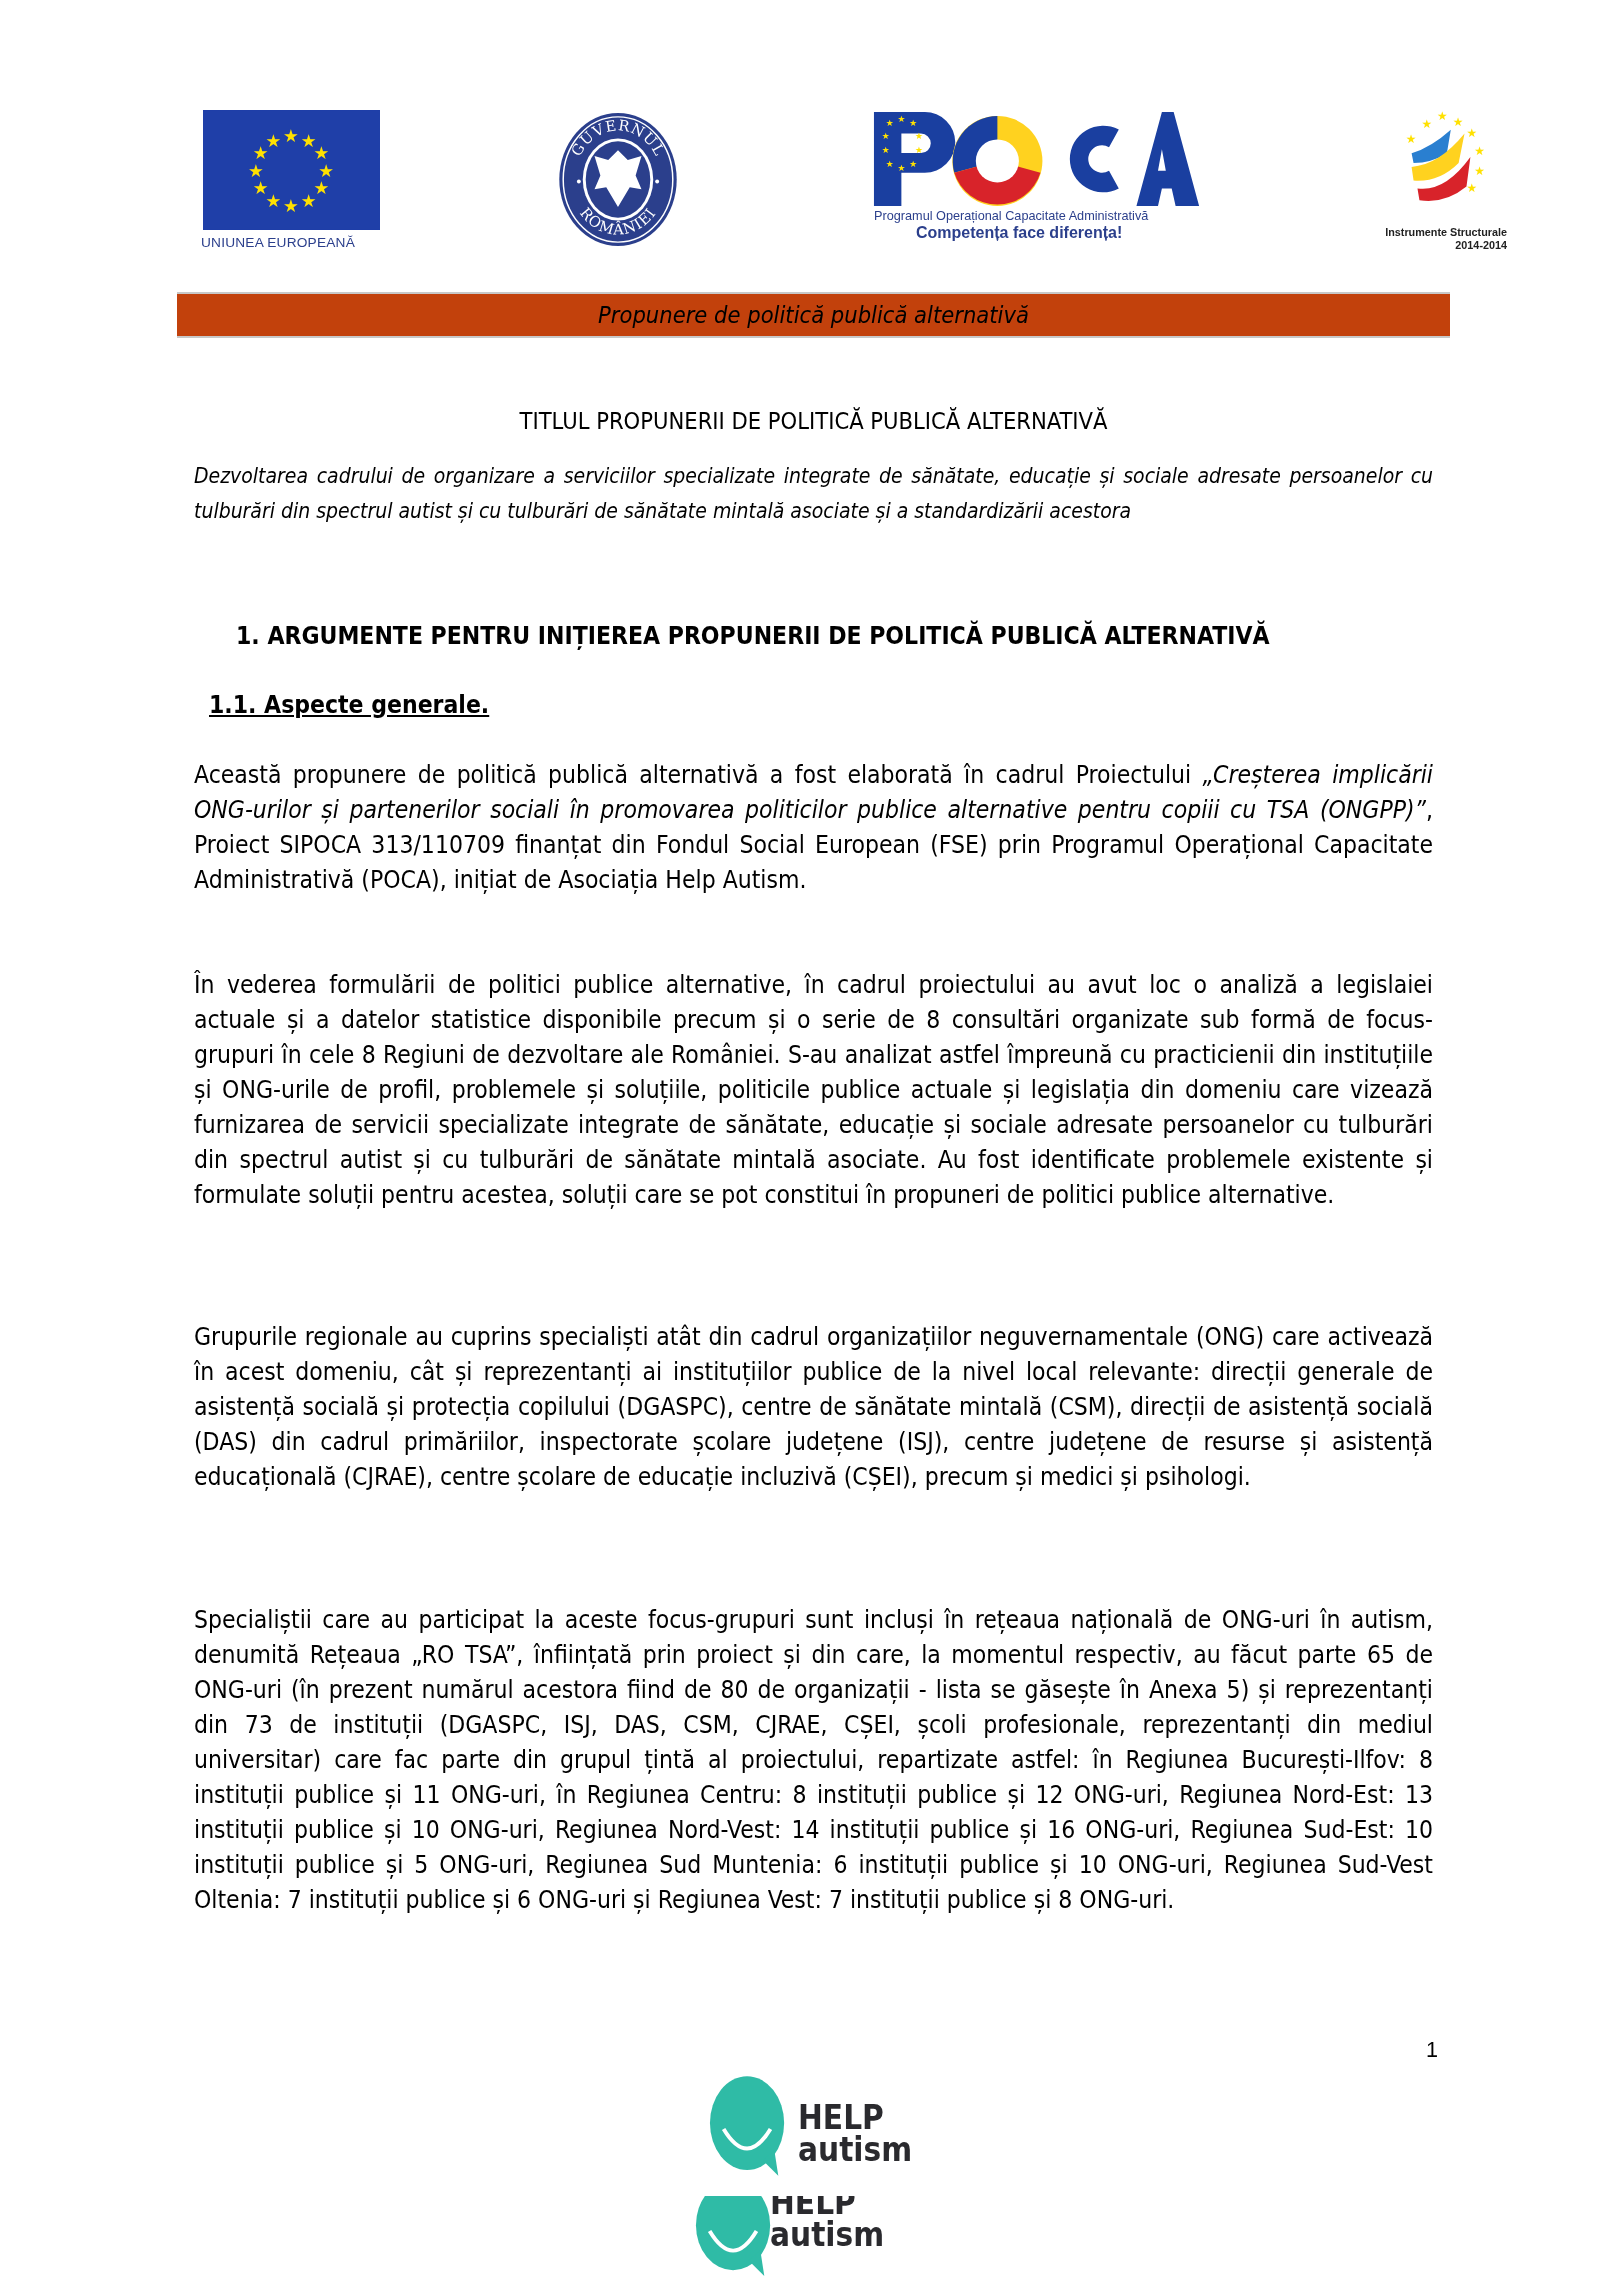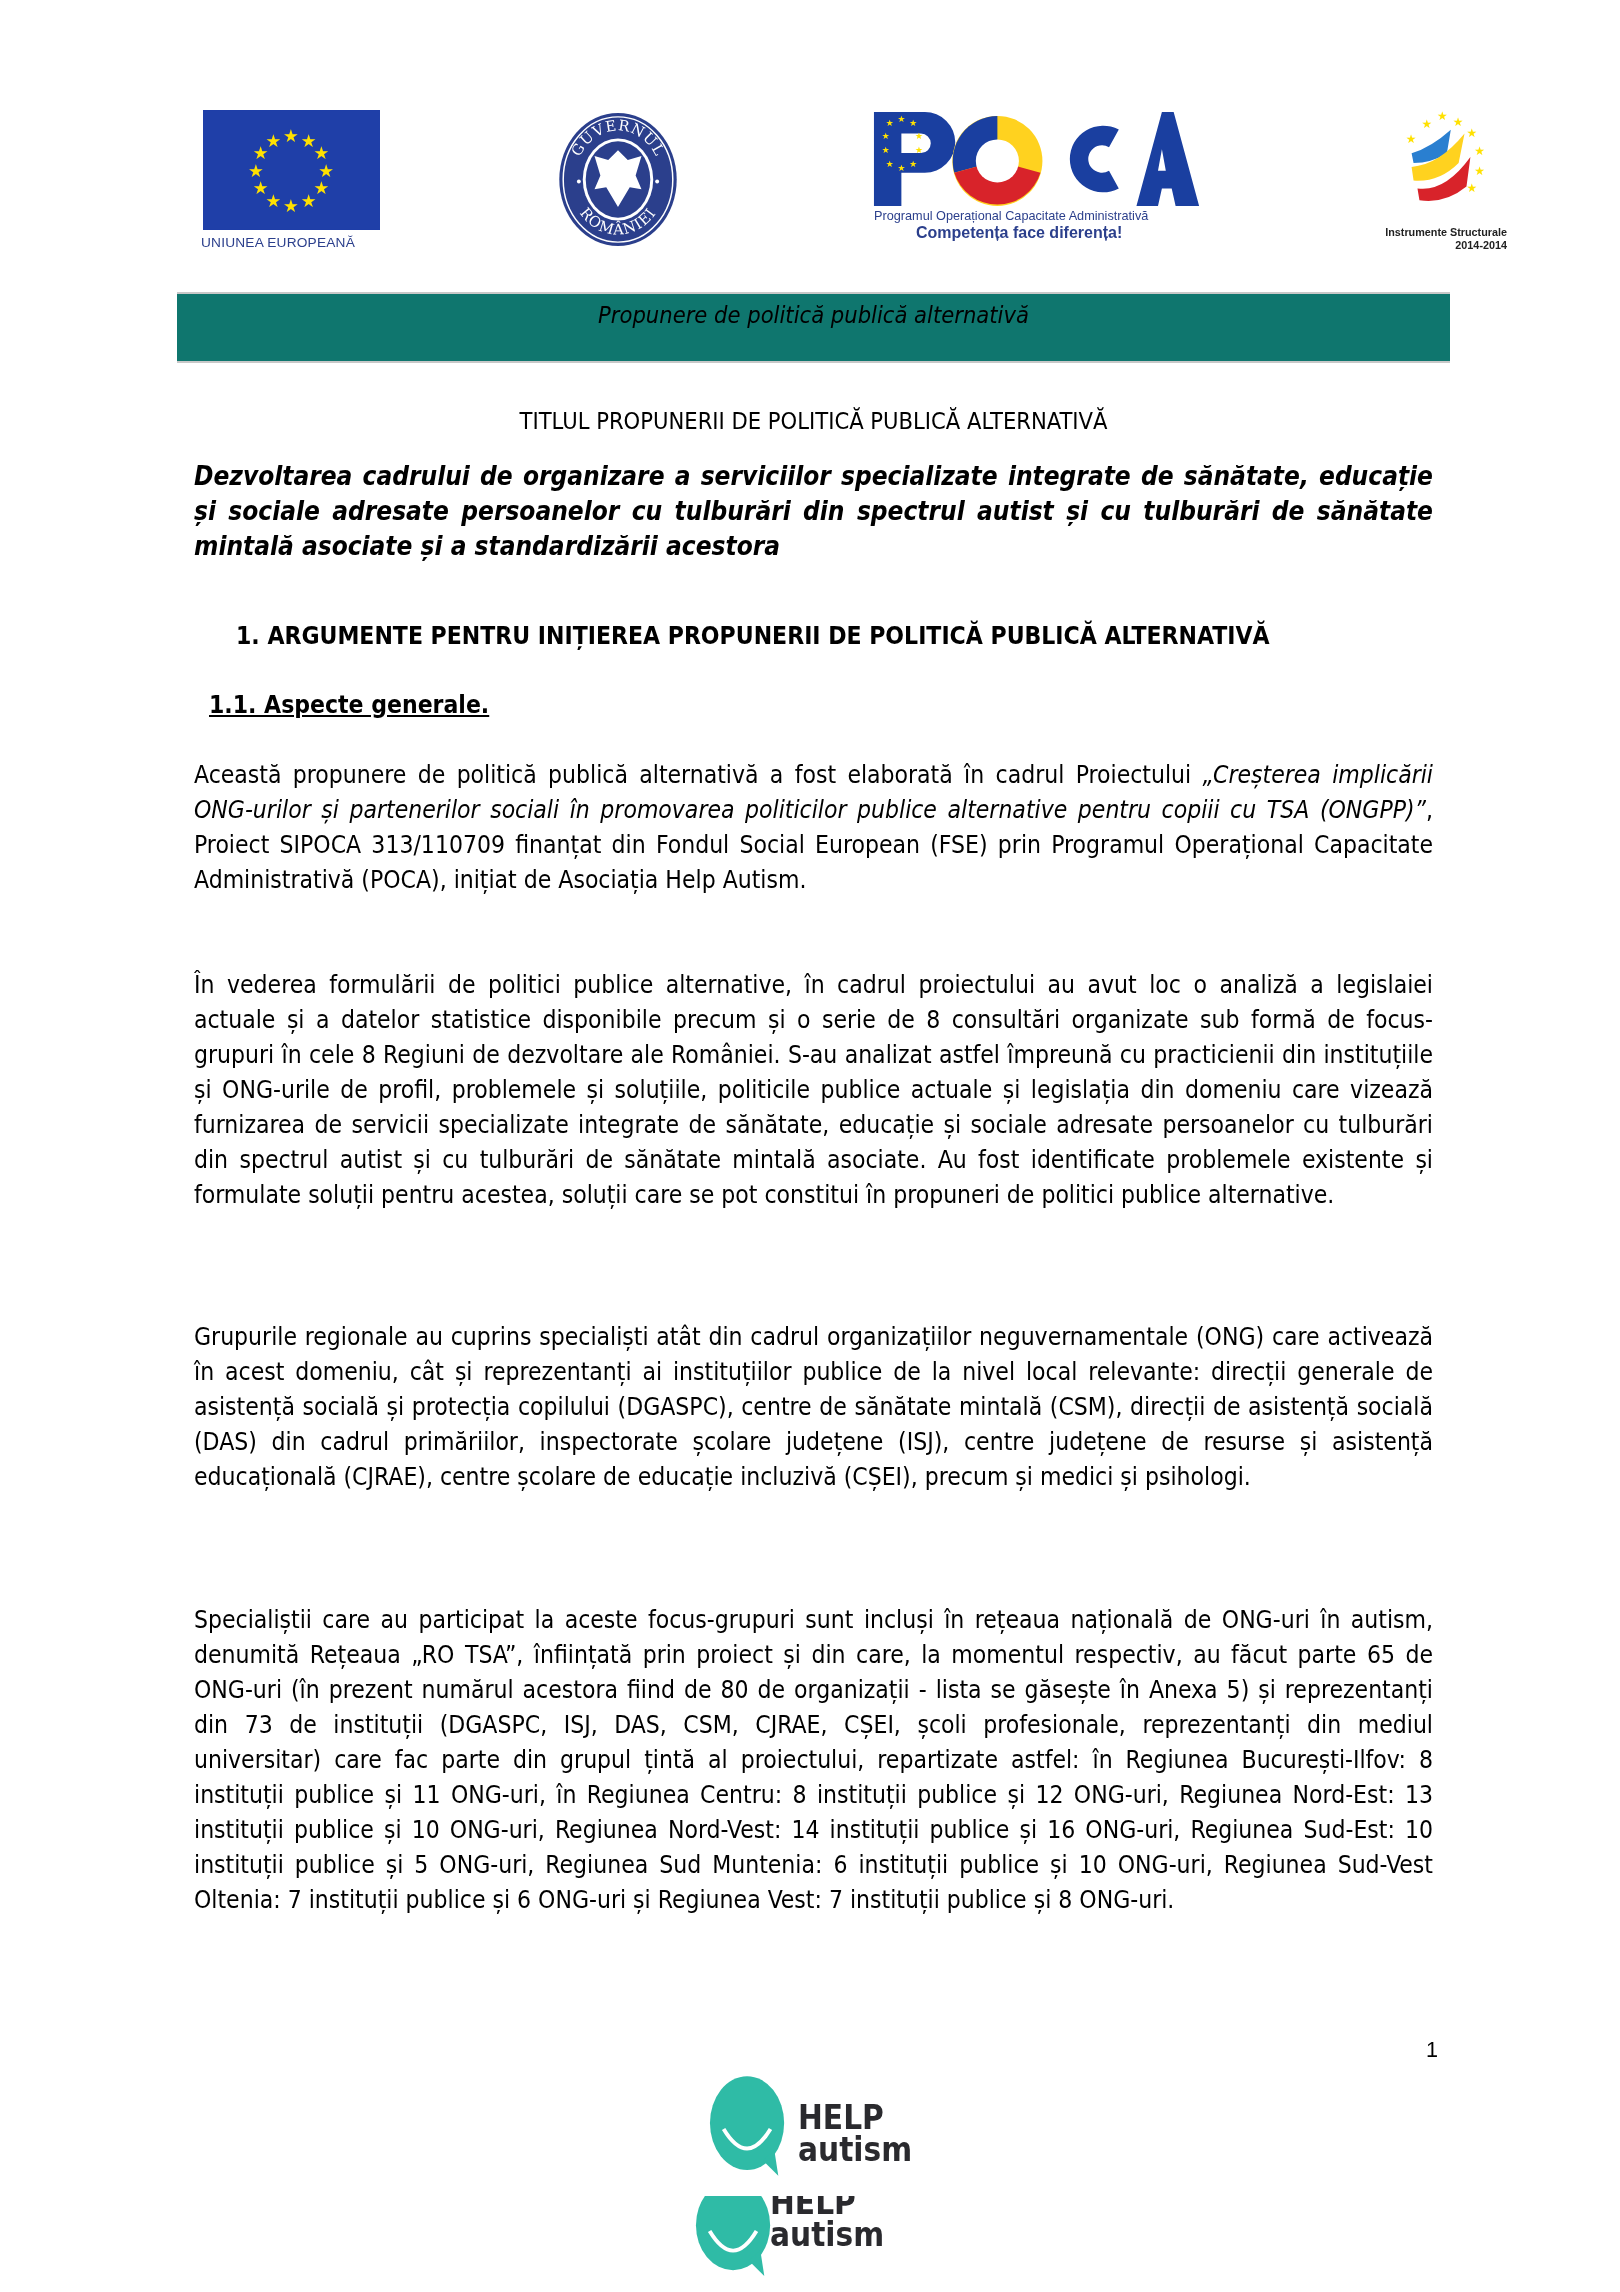--- a/index.html
+++ b/index.html
@@ -10,25 +10,25 @@
   .eu-flag { left: 203px; top: 110px; width: 177px; height: 120px; background: #1f3fa8; }
   .eu-caption { left: 201px; top: 235px; width: 186px; font-family: "Liberation Sans", sans-serif; font-size: 13.7px; color: #2b3f8c; letter-spacing: 0.2px; }
   .gov-seal { left: 557px; top: 111px; width: 122px; height: 137px; }
   .poca { left: 872px; top: 110px; width: 333px; height: 137px; }
   .poca-sub1 { left: 874px; top: 209px; width: 333px; font-family: "Liberation Sans", sans-serif; font-size: 12.7px; color: #2b3f8c; white-space: nowrap; }
   .poca-sub2 { left: 916px; top: 224px; font-family: "Liberation Sans", sans-serif; font-size: 16px; font-weight: bold; color: #2b3f8c; white-space: nowrap; }
   .is-logo { left: 1392px; top: 108px; width: 98px; height: 108px; }
   .is-caption { left: 1370px; top: 226px; width: 137px; text-align: right; font-family: "Liberation Sans", sans-serif; font-size: 10.8px; font-weight: bold; color: #222; line-height: 12.7px; }
 
   
-  .band { left: 177px; top: 292px; width: 1273px; height: 71px; background: #0f766e; border-top: 2px solid #c8c8c8; border-bottom: 2px solid #c8c8c8; box-sizing: border-box; }
+  .band { left: 177px; top: 292px; width: 1273px; height: 46px; background: #c2410c; border-top: 2px solid #c8c8c8; border-bottom: 2px solid #c8c8c8; box-sizing: border-box; }
   .band-text { width: 100%; text-align: center; font-style: italic; font-size: 23.5px; line-height: 35px; padding-top: 3.9px; }
 
   .title-caps { left: 177px; top: 407px; width: 1273px; text-align: center; font-size: 23.5px; }
-  .subtitle { left: 194px; top: 459px; width: 1239px; font-size: 26px; font-style: italic; font-weight: bold; line-height: 35px; text-align: justify; text-align-last: left; }
+  .subtitle { left: 194px; top: 459px; width: 1239px; font-size: 21px; font-style: italic; font-weight: normal; line-height: 35px; text-align: justify; text-align-last: left; }
 
   .h1 { left: 194px; top: 621px; font-size: 24.5px; font-weight: bold; white-space: nowrap; margin-left: 42px; }
   .h2 { left: 209px; top: 690px; font-size: 24.5px; font-weight: bold; text-decoration: underline; white-space: nowrap; }
 
   .para { left: 194px; width: 1239px; font-size: 24.5px; line-height: 35px; text-align: justify; text-align-last: left; }
   .p1 { top: 757px; }
   .p2 { top: 967px; }
   .p3 { top: 1319px; }
   .p4 { top: 1602px; }
 

